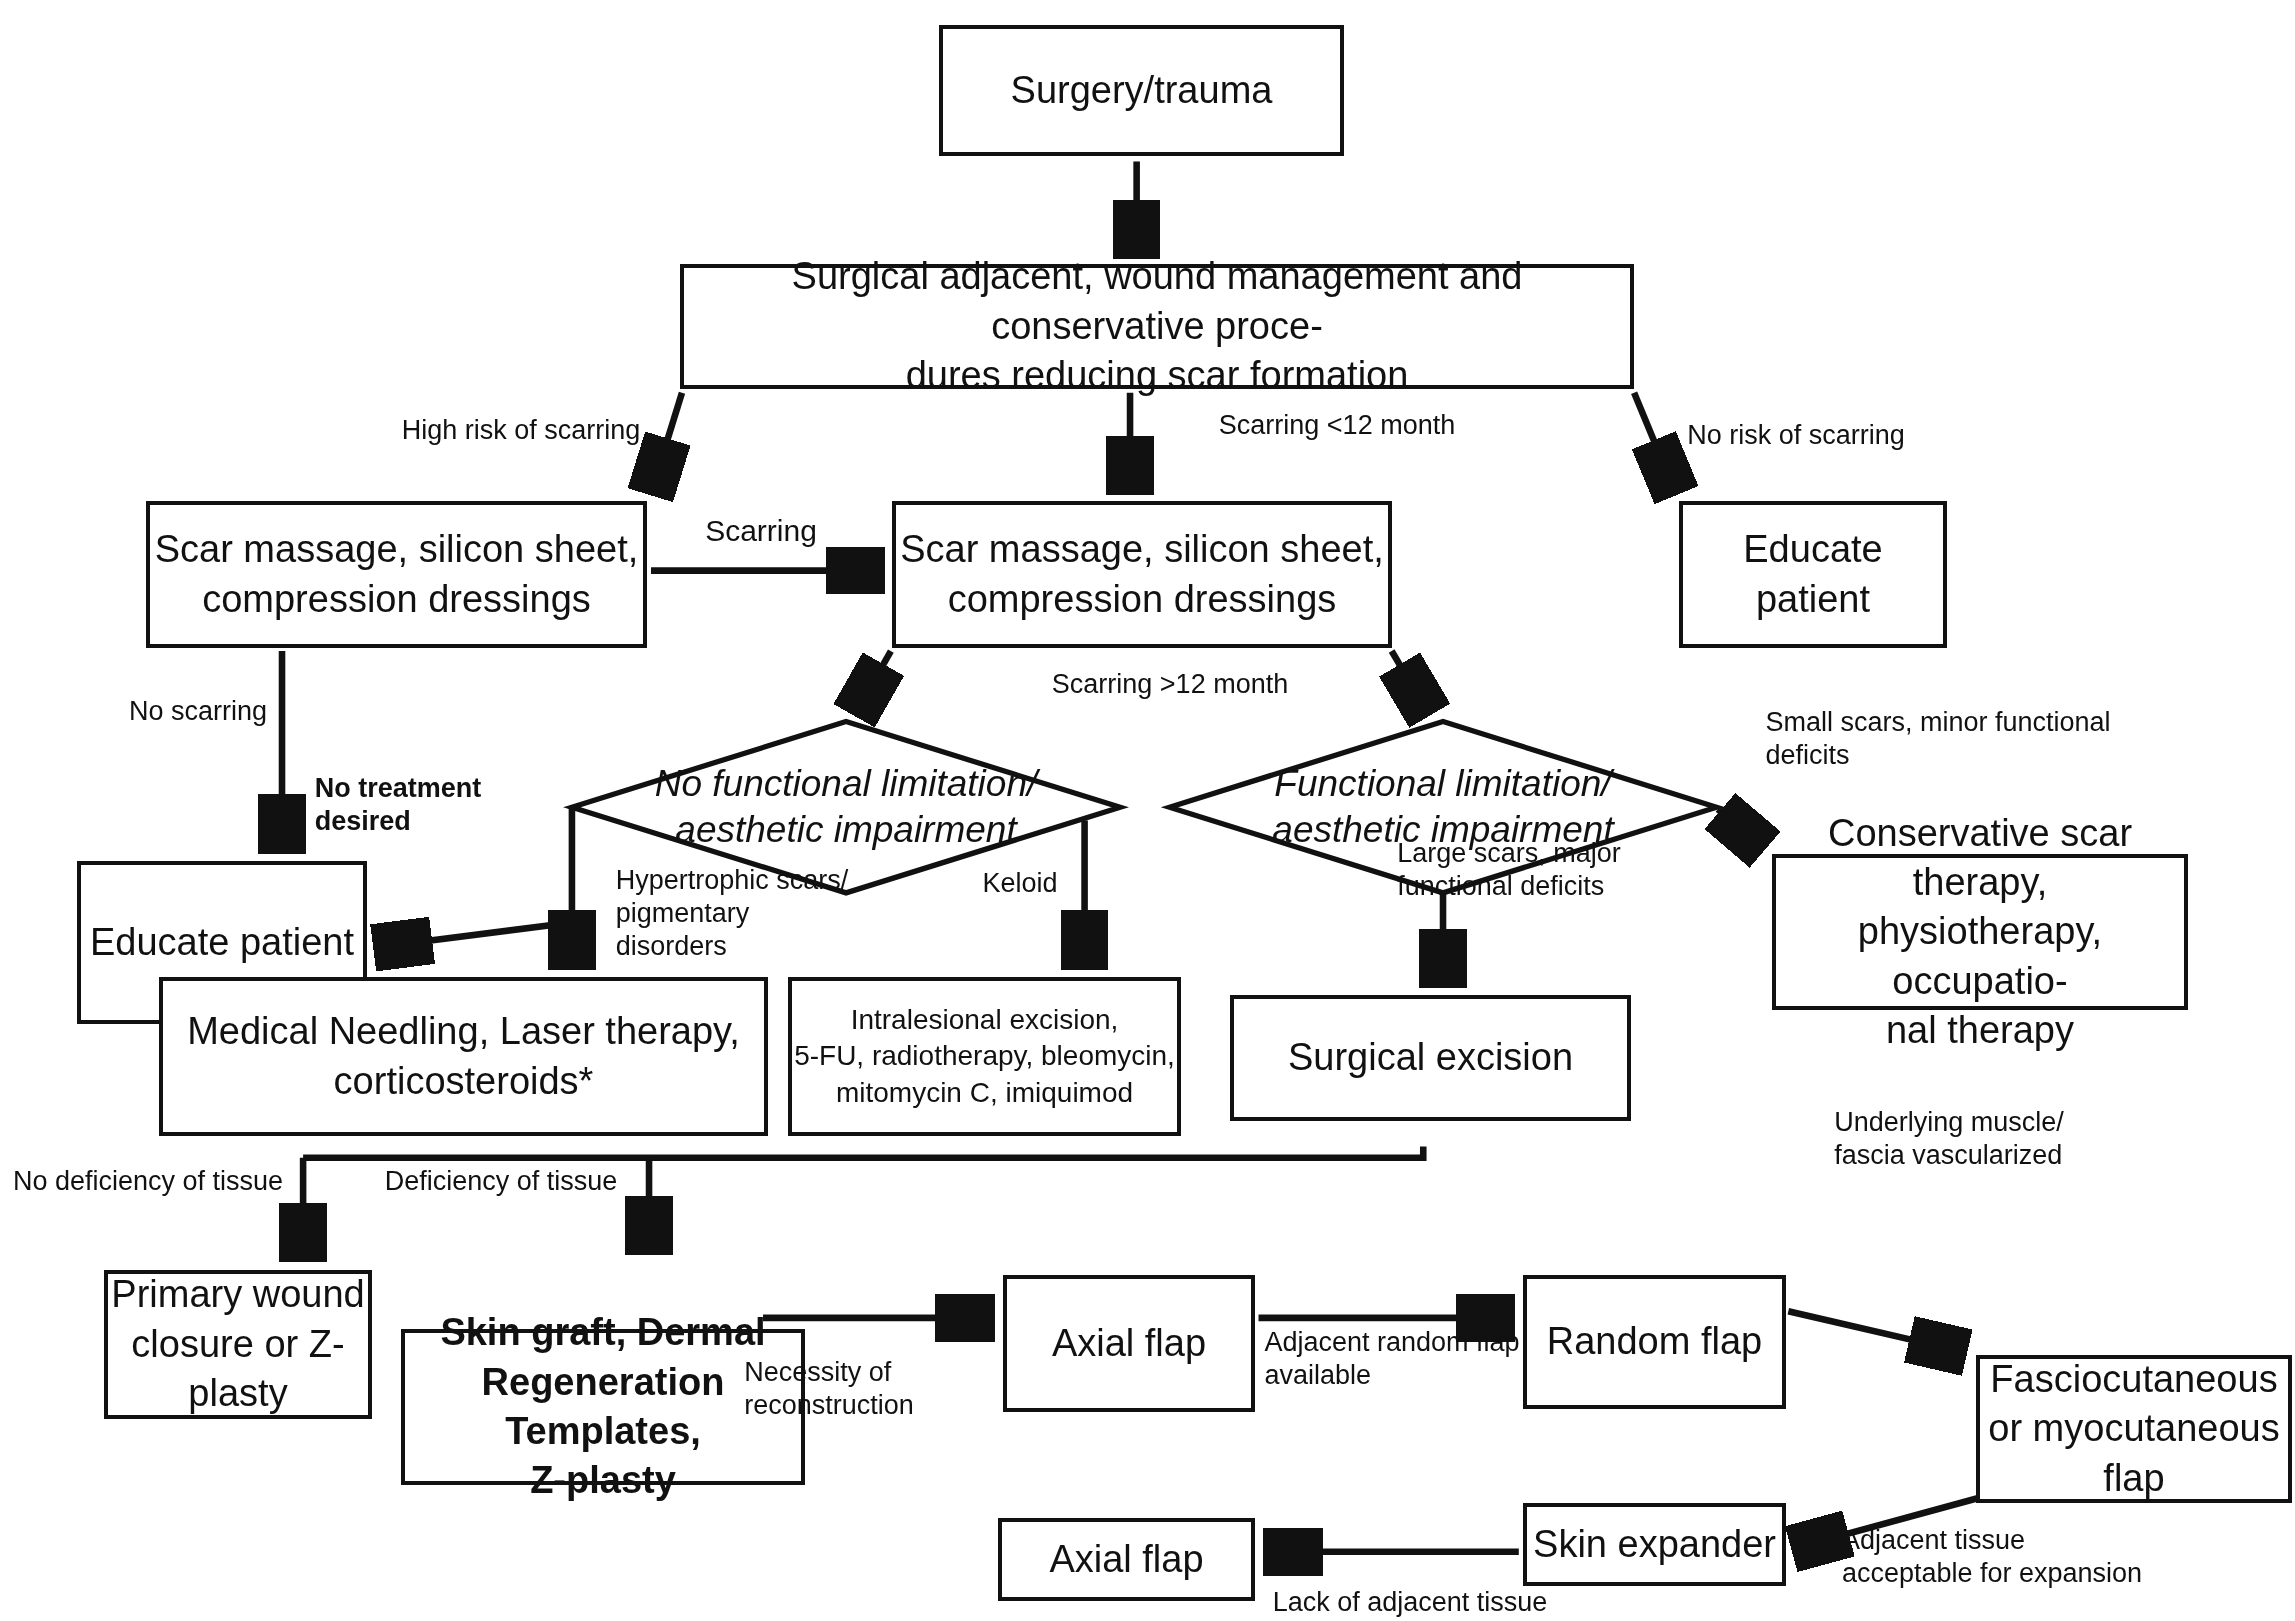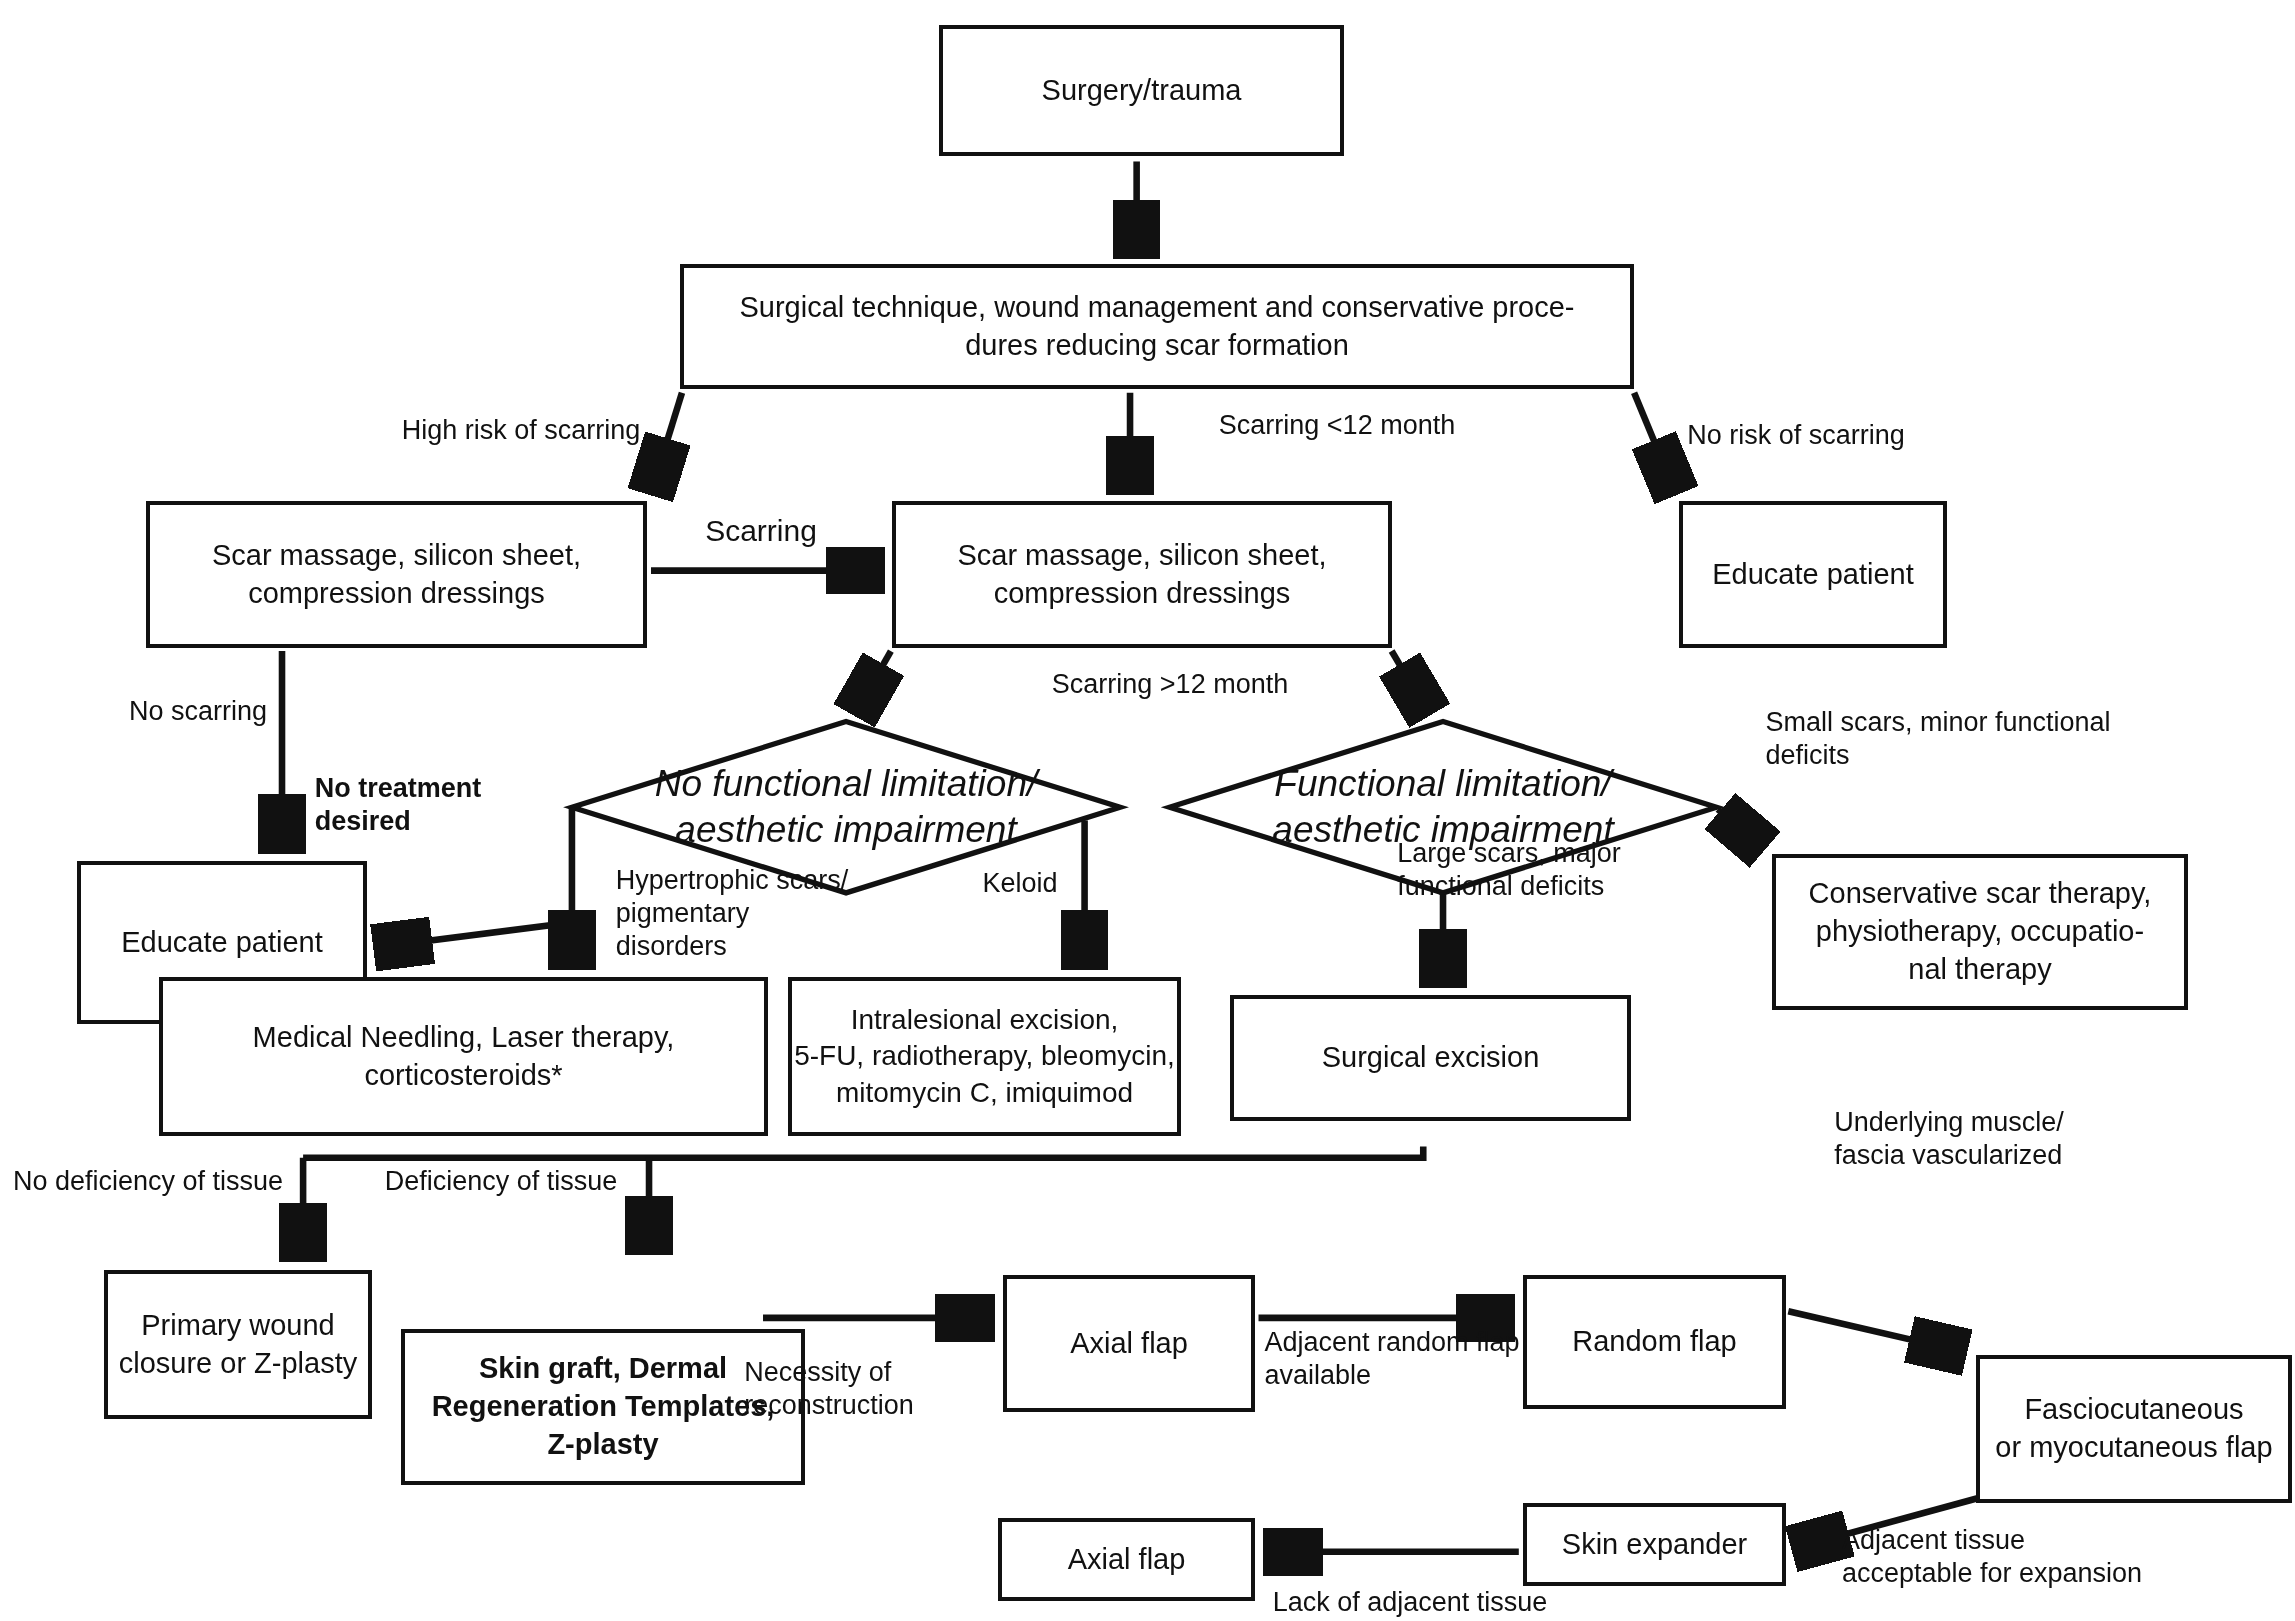--- a/index.html
+++ b/index.html
@@ -20,21 +20,21 @@
   svg.wires polygon.diamond { fill:#ffffff; stroke:#111111; stroke-width:8; }
   .node {
     position:absolute;
     background:#ffffff;
     border:4.6px solid #111111;
     display:flex;
     align-items:center;
     justify-content:center;
     text-align:center;
     white-space:pre-line;
-    font-size:29px;
+    font-size:38px;
     line-height:1.3;
     z-index:2;
     box-sizing:border-box;
   }
   .hexlabel {
     position:absolute;
     transform:translate(-50%,-50%);
     text-align:center;
     white-space:pre-line;
     font-size:37px;
@@ -128,21 +128,21 @@
     <path d="M460,1757 L460,1912" marker-end="url(#arrow)"></path>
     <path d="M985,1757 L985,1901" marker-end="url(#arrow)"></path>
     <path d="M1158,2000 L1506,2000" marker-end="url(#arrow)"></path>
     <path d="M1910,2000 L2296,2000" marker-end="url(#arrow)"></path>
     <path d="M2714,1990 L2982,2052" marker-end="url(#arrow)"></path>
     <path d="M3004,2273 L2722,2350" marker-end="url(#arrow)"></path>
     <path d="M2305,2355 L1921,2355" marker-end="url(#arrow)"></path>
   </svg>
 
   <div class="node" id="n-surgery">Surgery/trauma</div>
-  <div class="node" id="n-technique">Surgical technique, wound management and conservative proce-
+  <div class="node" id="n-technique">Surgical adjacent, wound management and conservative proce-
 dures  reducing scar formation</div>
   <div class="node" id="n-massage-left">Scar massage, silicon sheet,
 compression dressings</div>
   <div class="node" id="n-massage-mid">Scar massage, silicon sheet,
 compression dressings</div>
   <div class="node" id="n-educate-right">Educate patient</div>
   <div class="node" id="n-educate-left">Educate patient</div>
   <div class="node" id="n-needling">Medical Needling, Laser therapy,
 corticosteroids*</div>
   <div class="node" id="n-intralesional">Intralesional excision,

